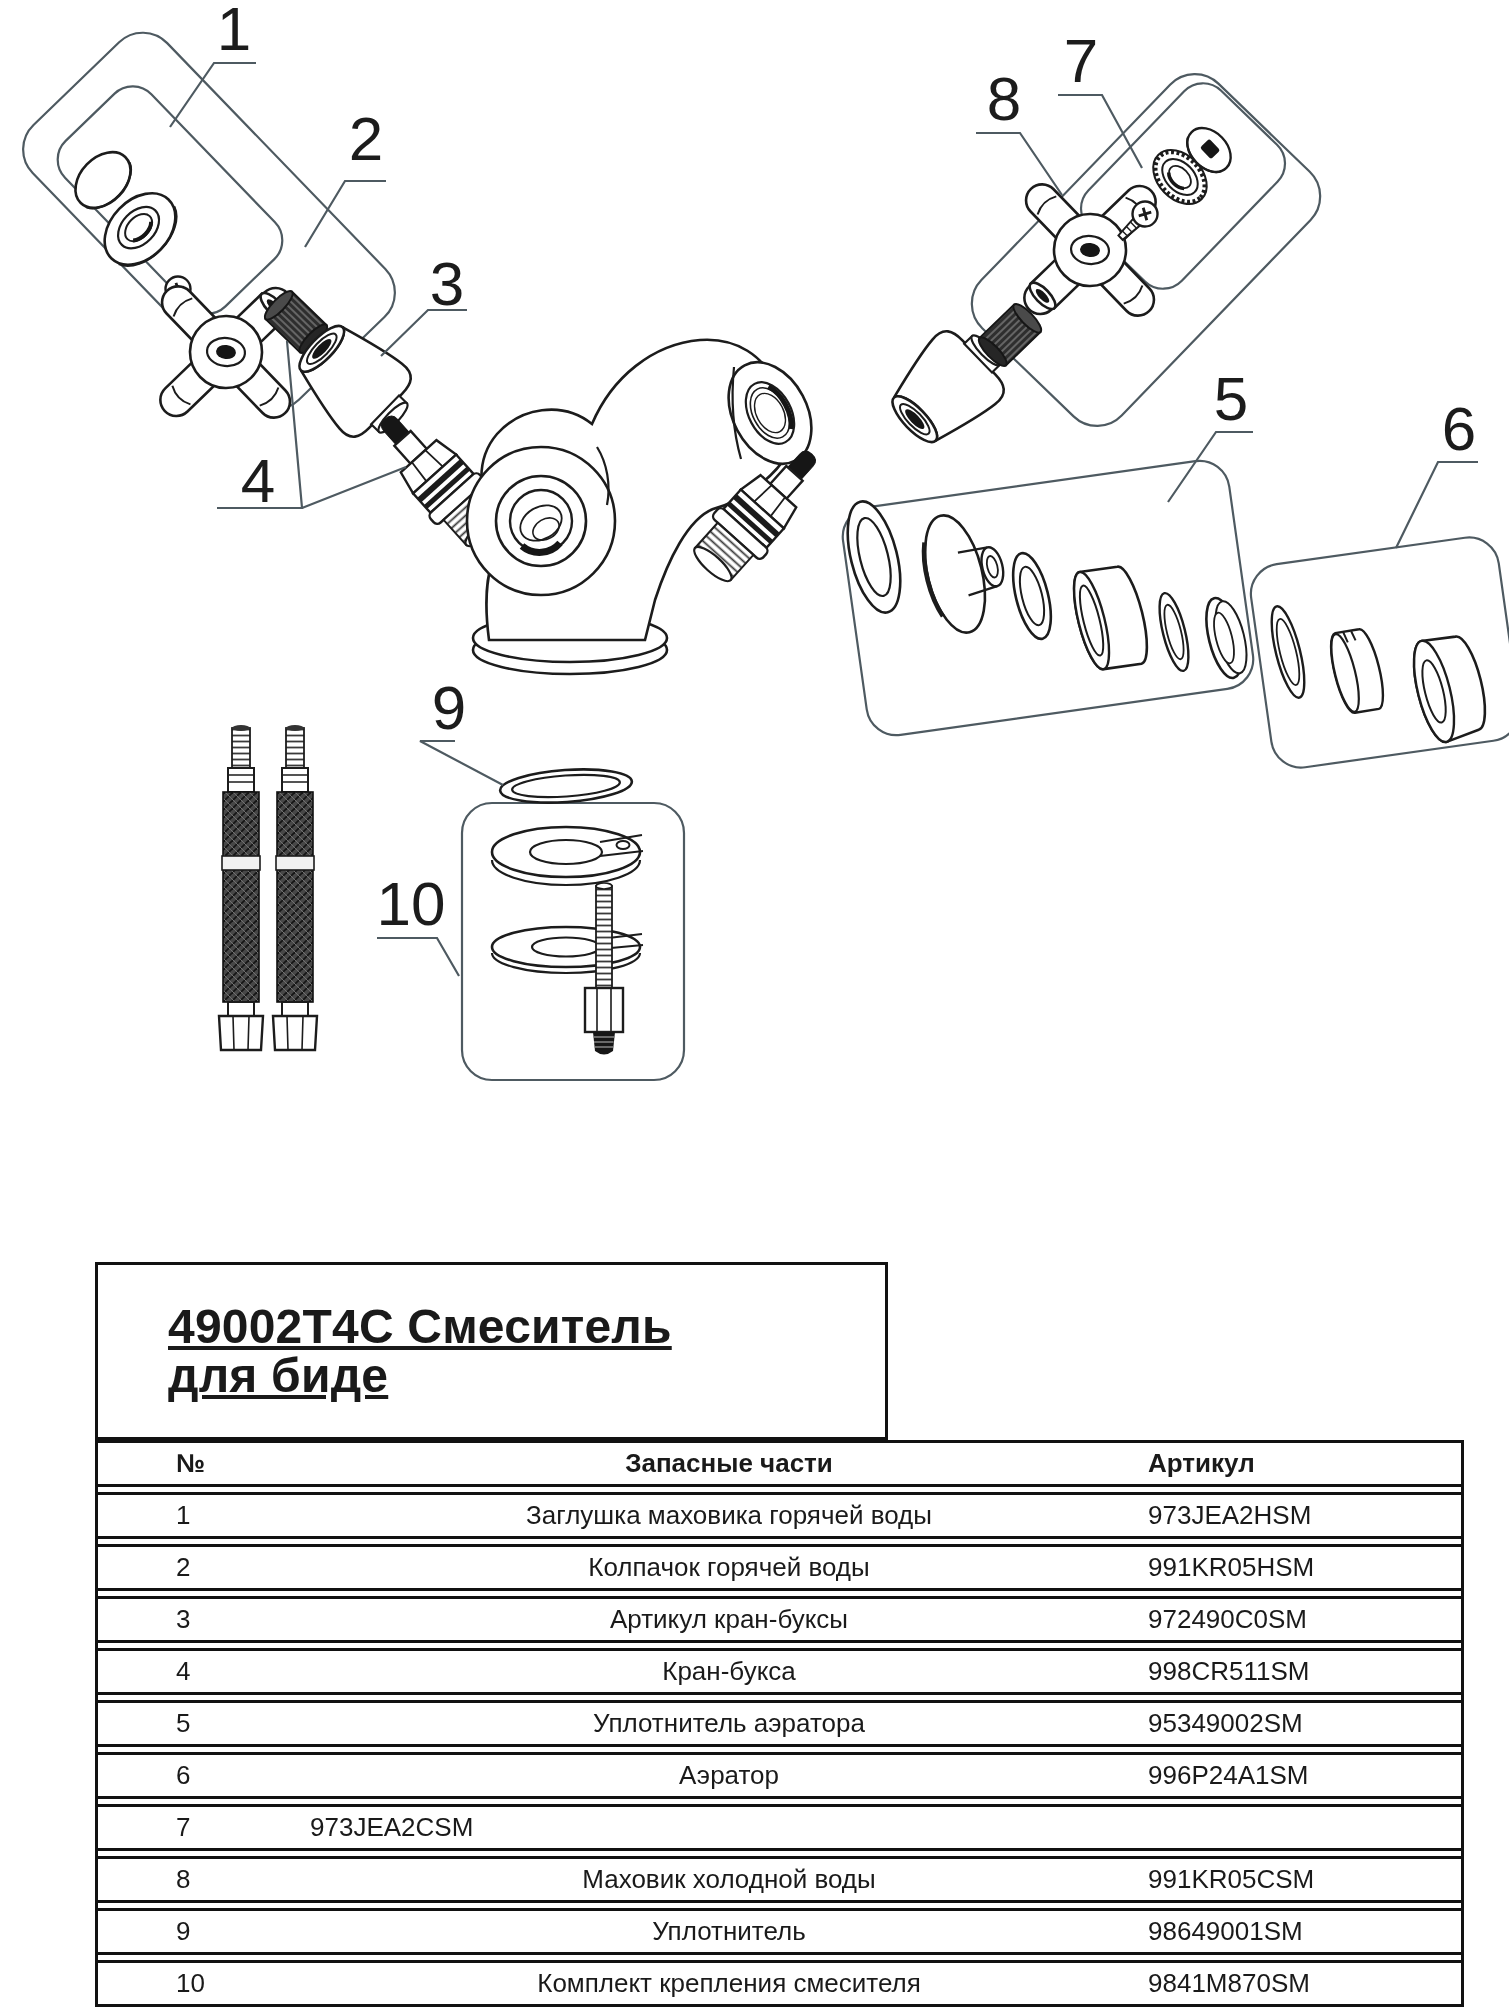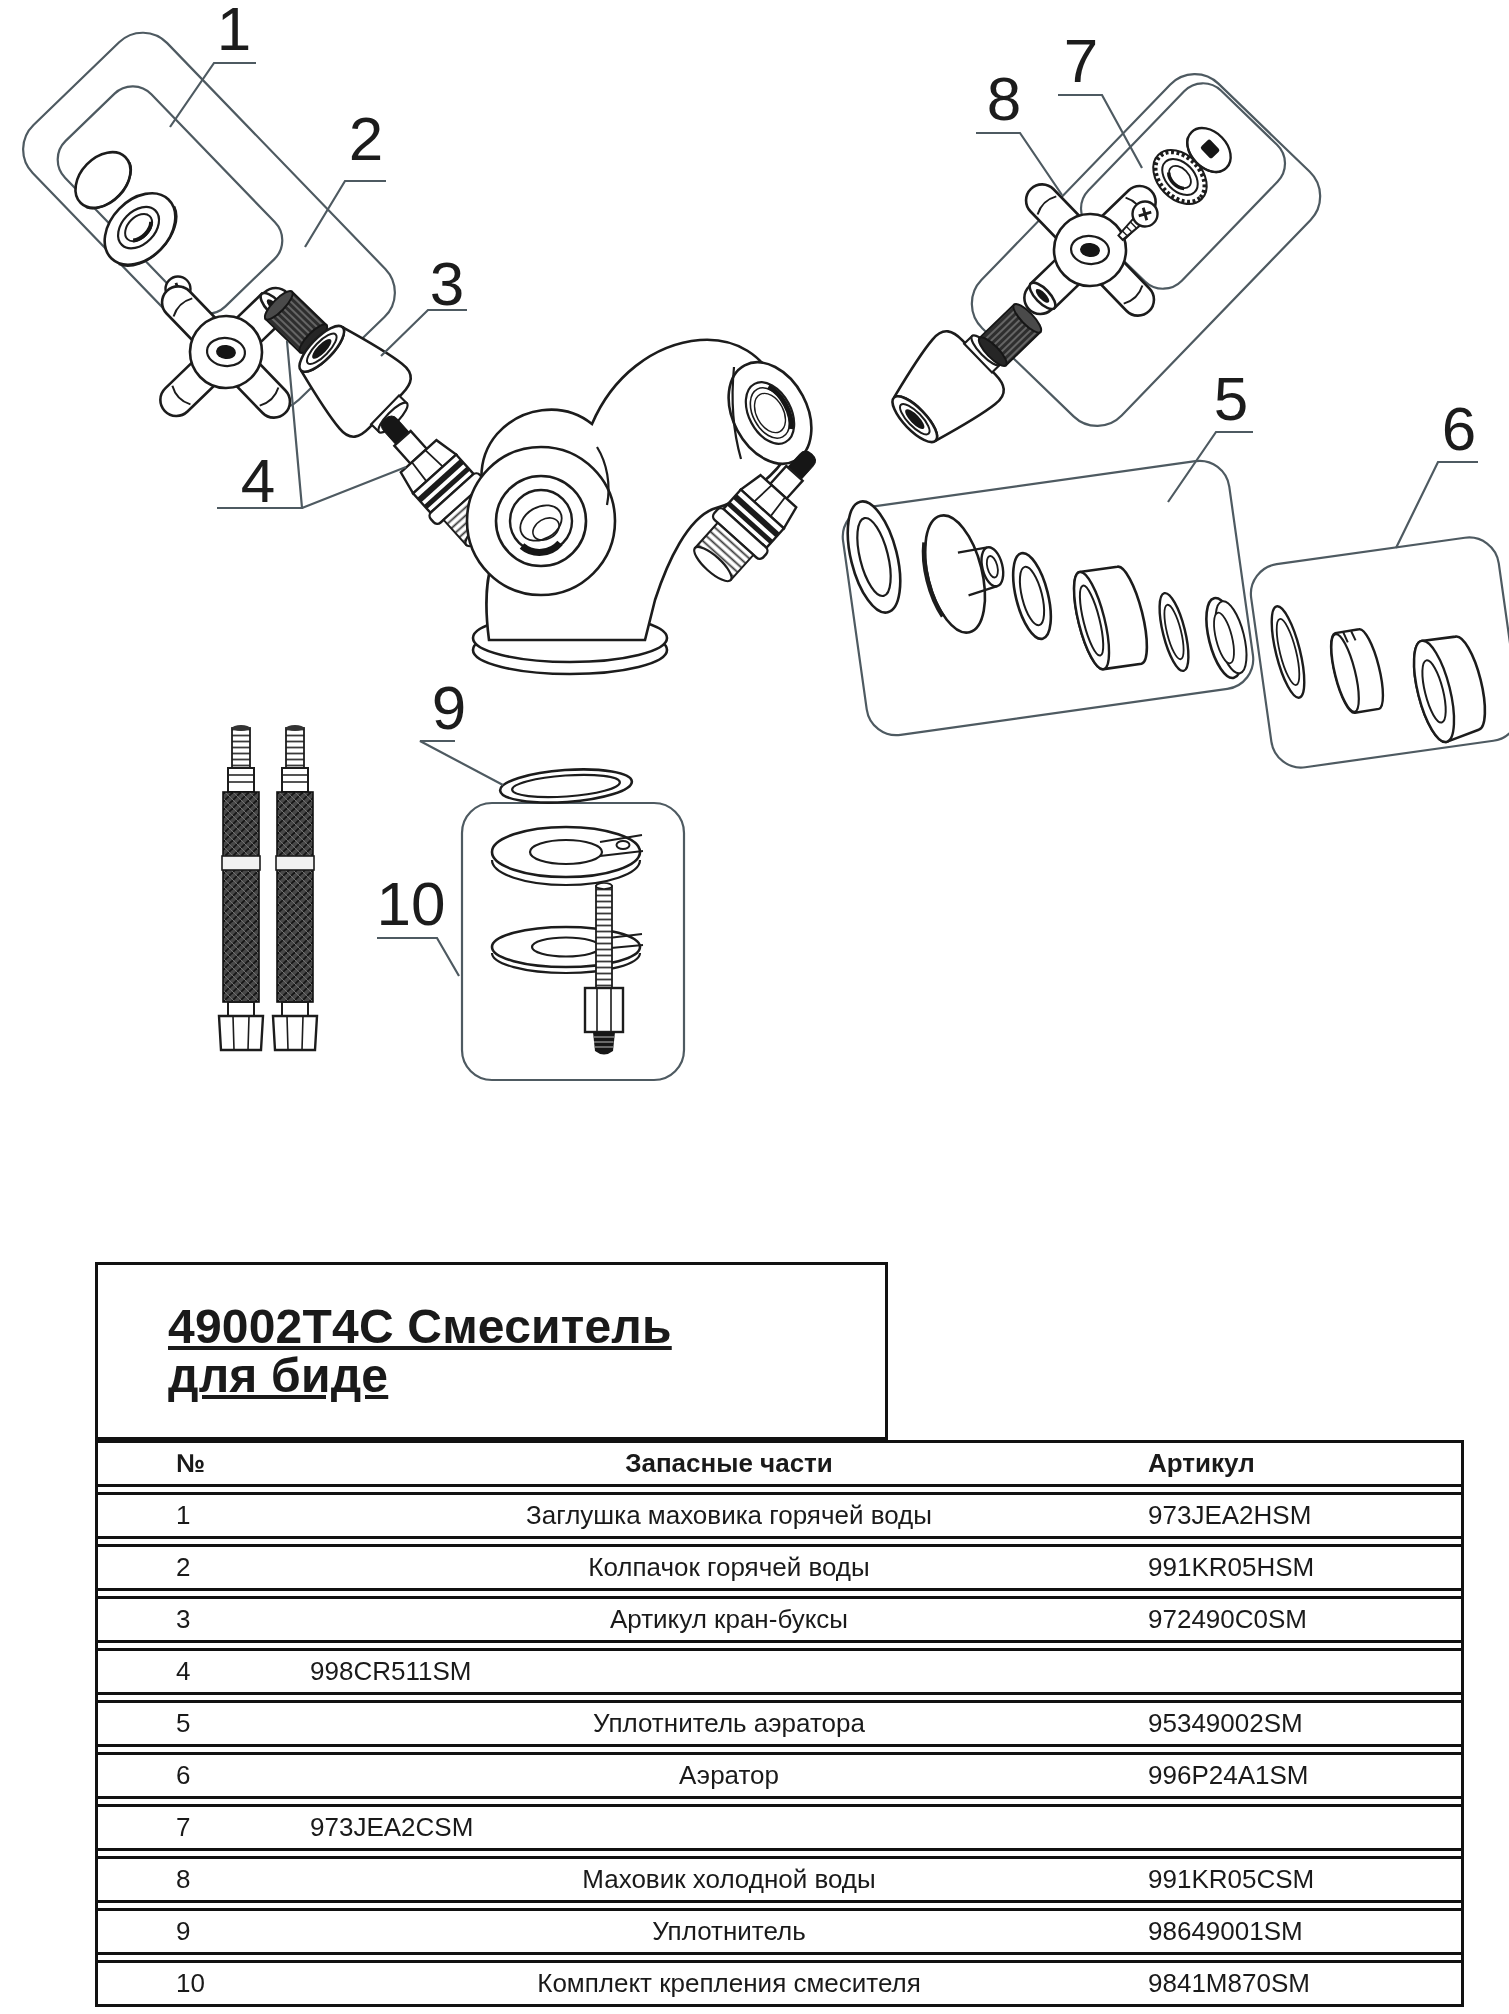--- a/index.html
+++ b/index.html
@@ -306,20 +306,21 @@
     <div class="c-name">Колпачок горячей воды</div>
     <div class="c-art">991KR05HSM</div>
   </div>
   <div class="trow">
     <div class="c-num">3</div>
     <div class="c-name">Артикул кран-буксы</div>
     <div class="c-art">972490C0SM</div>
   </div>
   <div class="trow">
     <div class="c-num">4</div>
+    <div class="c-name">Кран-букса</div>
     <div class="c-art">998CR511SM</div>
   </div>
   <div class="trow">
     <div class="c-num">5</div>
     <div class="c-name">Уплотнитель аэратора</div>
     <div class="c-art">95349002SM</div>
   </div>
   <div class="trow">
     <div class="c-num">6</div>
     <div class="c-name">Аэратор</div>

